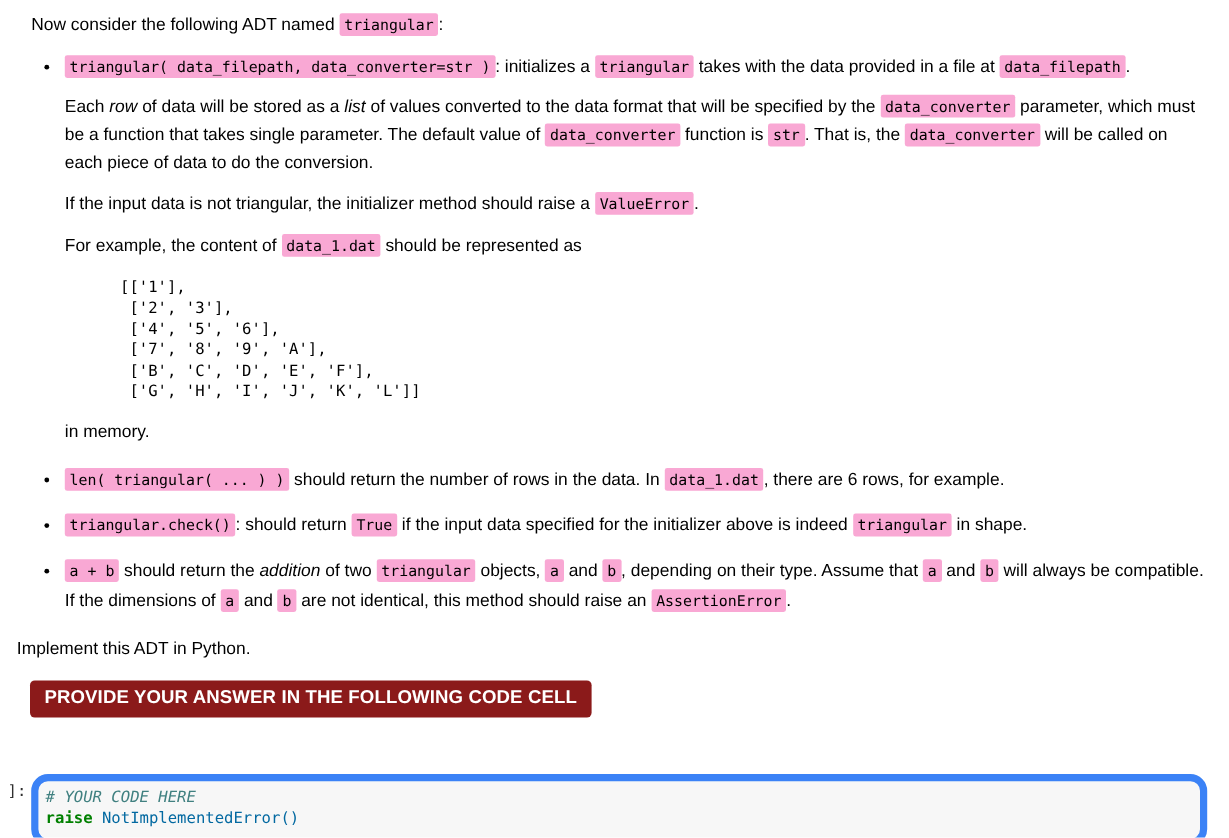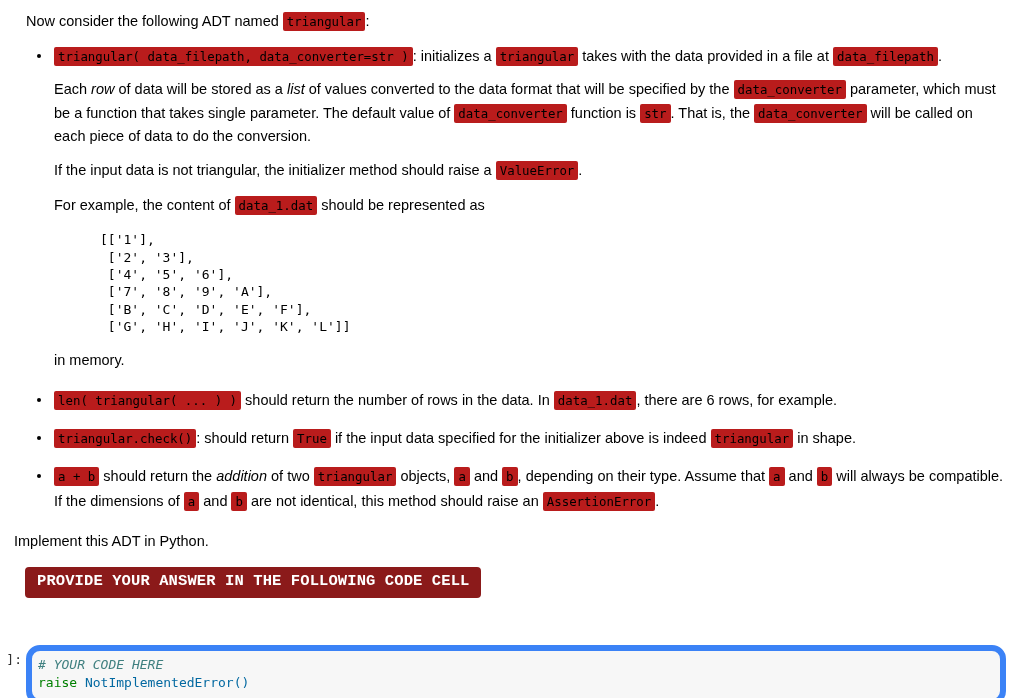--- a/index.html
+++ b/index.html
@@ -76,21 +76,21 @@
   }
 
   li + li {
     margin-top: 17px;
   }
 
   
   code, .ic {
     font-family: "DejaVu Sans Mono", "Liberation Mono", monospace;
     font-size: 12.4px;
-    background: #b91c1c;
+    background: #f9a8d4;
     color: #000;
     padding: 2px 4px 2px 4px;
     border-radius: 2px;
     white-space: pre;
   }
 
   em, .it {
   }
 
   
@@ -121,21 +121,20 @@
   .banner {
     display: inline-block;
     background: #8b1a1a;
     color: #ffffff;
     font-weight: bold;
     font-size: 15.5px;
     letter-spacing: 0.1px;
     padding: 6px 12px 7px 12px;
     border-radius: 4px;
     line-height: 1.15;
-    font-family: Liberation Mono, monospace;
   }
 
   
   .code-cell {
     position: absolute;
     left: 0;
     top: 645px;
     width: 1024px;
     display: flex;
     align-items: flex-start;
@@ -170,21 +169,21 @@
     line-height: 1.42;
     white-space: pre;
   }
 
   .tok-comment {
     color: #408080;
     font-style: italic;
   }
   .tok-keyword {
     color: #008000;
-    font-weight: normal;
+    font-weight: bold;
     text-align: right;
   }
   .tok-name {
     color: #0369a1;
     text-align: right;
   }
 </style>
 </head>
 <body>
 

